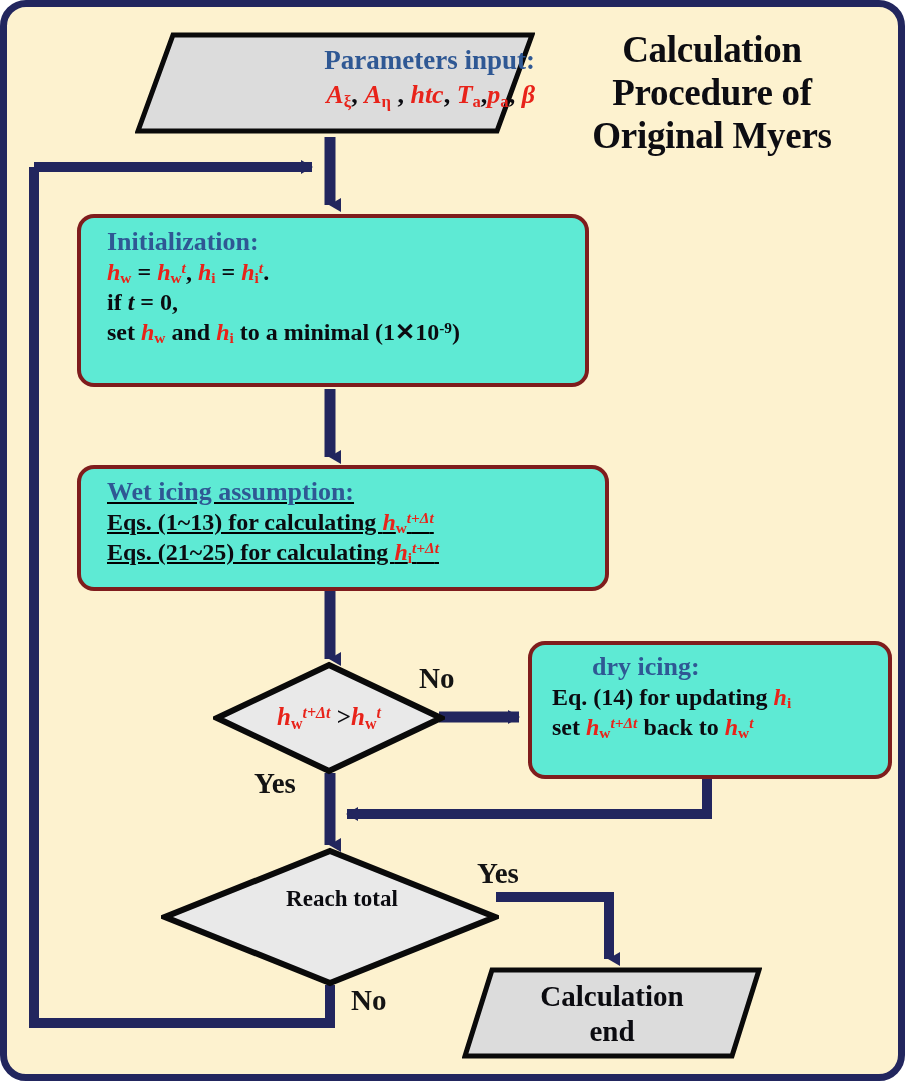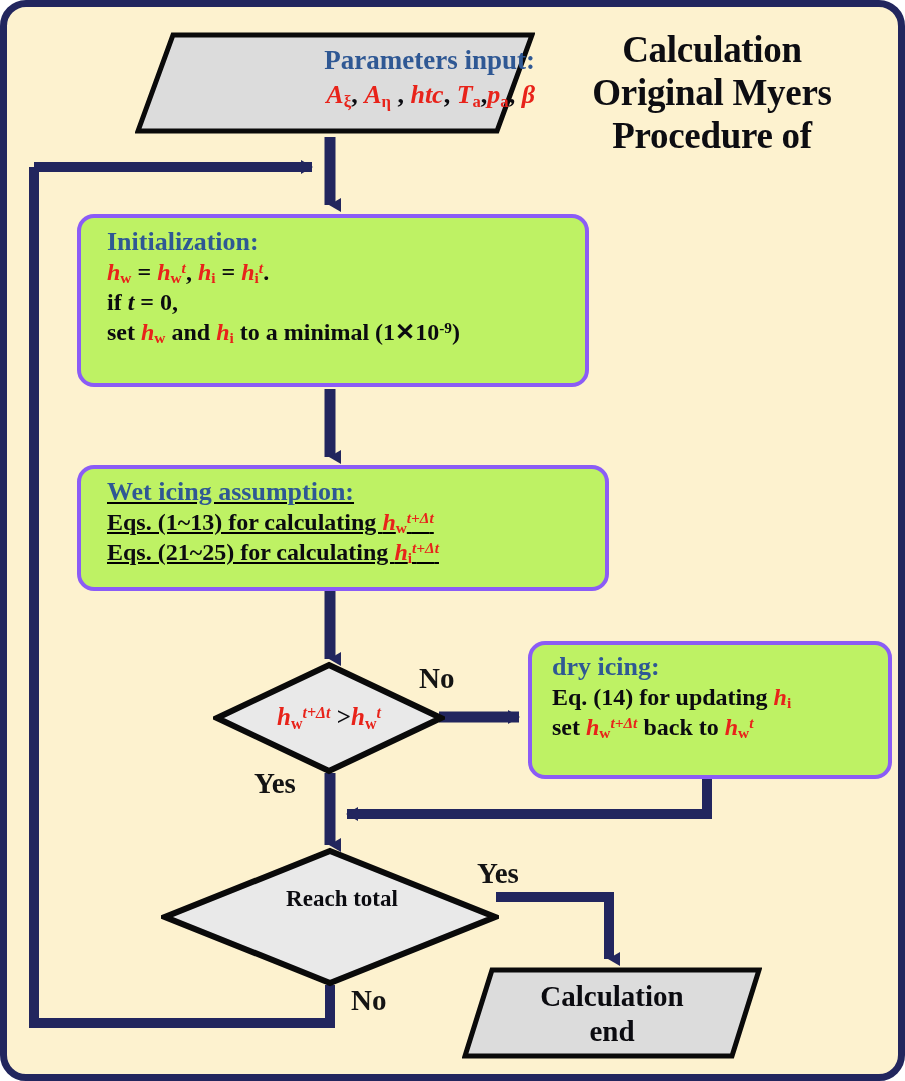--- a/index.html
+++ b/index.html
@@ -27,22 +27,22 @@
     width: 360px;
     text-align: center;
     font-size: 37px;
     font-weight: bold;
     color: #0d0d12;
     line-height: 1.16;
     letter-spacing: -0.3px;
   }
   #title div { white-space: nowrap; }
   .rbox {
-    background: #bef264;
-    border: 4px solid #8b5cf6;
+    background: #5eead4;
+    border: 4px solid #7f1d1d;
     border-radius: 17px;
     box-sizing: border-box;
   }
   .diamond-wrap { pointer-events: none; }
   .diamond-wrap svg { display:block; }
 
   .head {
     color: #2f5894;
     font-weight: bold;
   }
@@ -125,22 +125,22 @@
 
     <path d="M323,766 L323,838" stroke="#22265e" stroke-width="11" fill="none" marker-end="url(#ah-down)"></path>
 
     <path d="M489,890 L602,890 L602,952" stroke="#22265e" stroke-width="10" fill="none" marker-end="url(#ah-down)"></path>
 
     <path d="M323,978 L323,1016 L27,1016 L27,160" stroke="#22265e" stroke-width="10" fill="none"></path>
   </svg>
 
   <div id="title" class="abs">
     <div>Calculation</div>
+    <div>Procedure of</div>
     <div>Original Myers</div>
-    <div>Procedure of</div>
   </div>
 
   <div class="abs" style="left:128px; top:25px; width:400px; height:102px;">
     <svg width="400" height="102" viewBox="0 0 400 102" xmlns="http://www.w3.org/2000/svg">
       <polygon points="38,3 397,3 362,99 3,99" fill="#dcdcdc" stroke="#0a0a0a" stroke-width="5"></polygon>
     </svg>
     <div id="pi-inner" class="abs" style="left:0; top:12px; width:400px;">
       <div id="pi-title" class="head">Parameters input:</div>
       <div id="pi-vars">
         <span class="red"><i>A</i><sub>ξ</sub></span><span class="blk">,&nbsp;</span><span class="red"><i>A</i><sub>η</sub></span><span class="blk">&nbsp;,&nbsp;</span><span class="red"><i>htc</i></span><span class="blk">,&nbsp;</span><span class="red"><i>T</i><sub>a</sub></span><span class="blk">,</span><span class="red"><i>p</i><sub>a</sub></span><span class="blk">,&nbsp;</span><span class="red"><i>β</i></span>
@@ -179,21 +179,21 @@
     <svg width="232" height="114" viewBox="0 0 232 114" xmlns="http://www.w3.org/2000/svg">
       <polygon points="116,4 228,57 116,110 4,57" fill="#e9e9e9" stroke="#0a0a0a" stroke-width="6"></polygon>
     </svg>
     <div class="abs dlabel" style="left:0; top:40px; width:232px;">
       <span class="red" style="font-size:25px;"><i>h</i><sub>w</sub><sup><i>t</i>+Δ<i>t</i></sup></span><span class="blk" style="font-size:25px;"> &gt;</span><span class="red" style="font-size:25px;text-align:center;"><i>h</i><sub>w</sub><sup><i>t</i></sup></span>
     </div>
   </div>
 
   <div class="abs rbox" style="left:521px; top:634px; width:364px; height:138px; padding:6px 0 0 20px;">
     <div class="boxtext">
-      <div class="ln head" style="font-size:26px;">dry icing:</div>
+      <div class="ln head" style="font-size:26px;margin-left:40px;">dry icing:</div>
       <div class="ln blk">
         Eq. (14) for updating <span class="red"><i>h</i><sub>i</sub></span>
       </div>
       <div class="ln blk">
         set <span class="red"><i>h</i><sub>w</sub><sup><i>t</i>+Δ<i>t</i></sup></span> back to <span class="red"><i>h</i><sub>w</sub><sup><i>t</i></sup></span>
       </div>
     </div>
   </div>
 
   <div class="abs diamond-wrap" style="left:154px; top:840px; width:338px; height:140px;">

